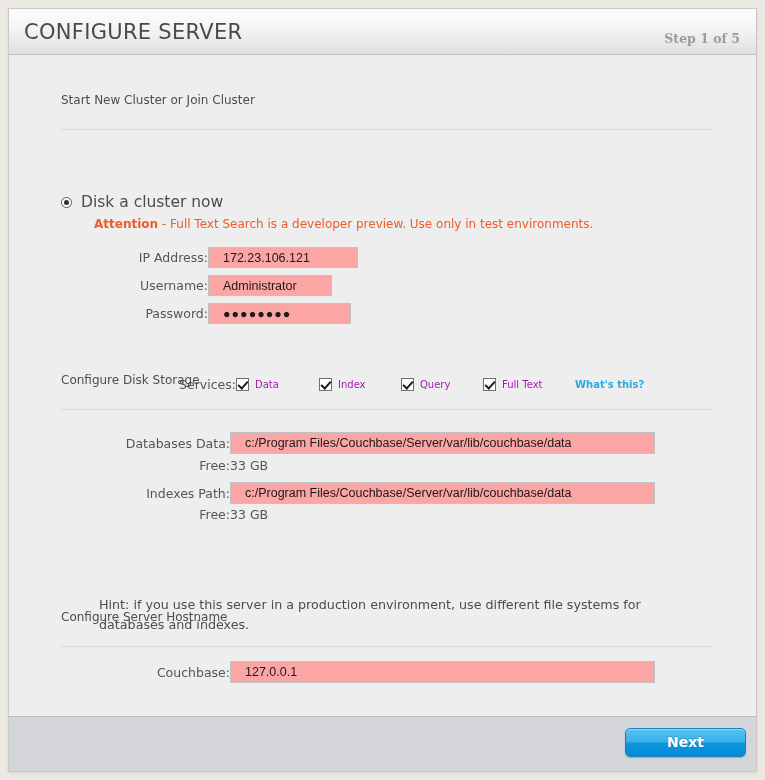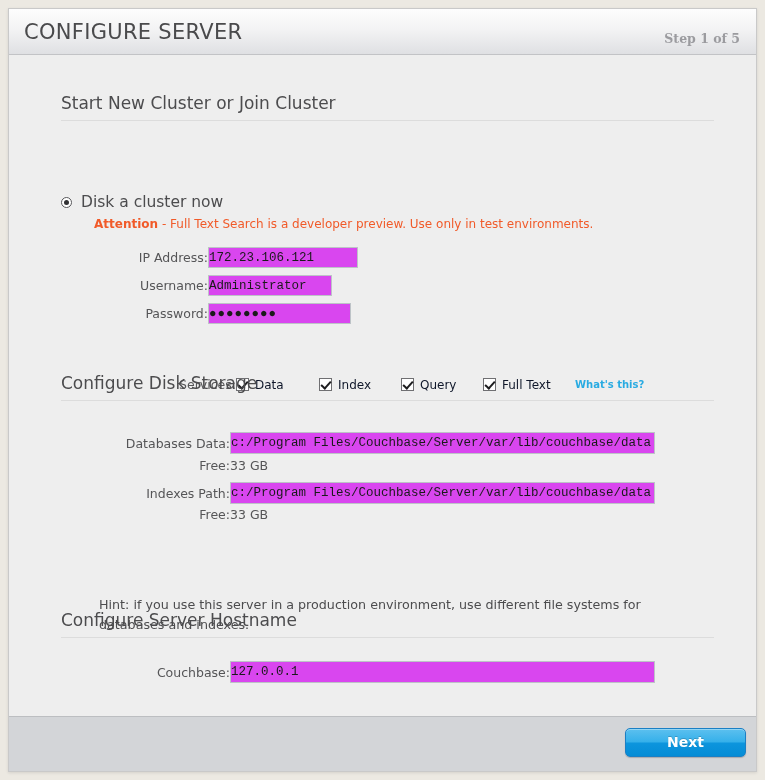--- a/index.html
+++ b/index.html
@@ -59,24 +59,24 @@
     left: 0;
     top: 46px;
     right: 0;
     bottom: 55px;
     background: #eeeeee;
   }
   .section-title {
     position: absolute;
     left: 52px;
     width: 653px;
-    font-size: 17px;
+    font-size: 12px;
     color: #4c4c4e;
     font-weight: 400;
-    padding-bottom: 7px;
+    padding-bottom: 22px;
     border-bottom: 1px solid #dcdcdc;
   }
   .radio-row {
     position: absolute;
     left: 52px;
     display: flex;
     align-items: center;
   }
   .radio {
     width: 11px;
@@ -120,27 +120,27 @@
     position: absolute;
     display: flex;
     align-items: center;
   }
   .field-label {
     font-size: 12.5px;
     color: #555557;
     text-align: right;
   }
   .txt {
-    background: #d946ef;
+    background: #fca5a5;
     border: 1px solid #bdc3c7;
     box-sizing: border-box;
     font-size: 12.5px;
     color: #1a1a1a;
-    padding: 2px 0;
-    font-family: Liberation Mono, monospace;
+    padding: 2px 14px;
+    font-family: Liberation Sans, sans-serif;
     outline: none;
     height: 21px;
     line-height: 17px;
   }
   .txt.tall { height: 22px; }
 
   .services-row {
     position: absolute;
     left: 97px;
     top: 322px;
@@ -170,22 +170,22 @@
     left: 3px;
     top: 0px;
     width: 4px;
     height: 8px;
     border: solid #1d1d1f;
     border-width: 0 2px 2px 0;
     transform: rotate(42deg);
   }
   .svc-name {
     margin-left: 6px;
-    font-size: 12px;
-    color: #0f172a;
+    font-size: 10px;
+    color: #a21caf;
   }
   .link {
     color: #29abe2;
     font-size: 10px;
     text-decoration: none;
     font-weight: bold;
     cursor: pointer;
   }
   .free-val {
     font-size: 12.5px;

